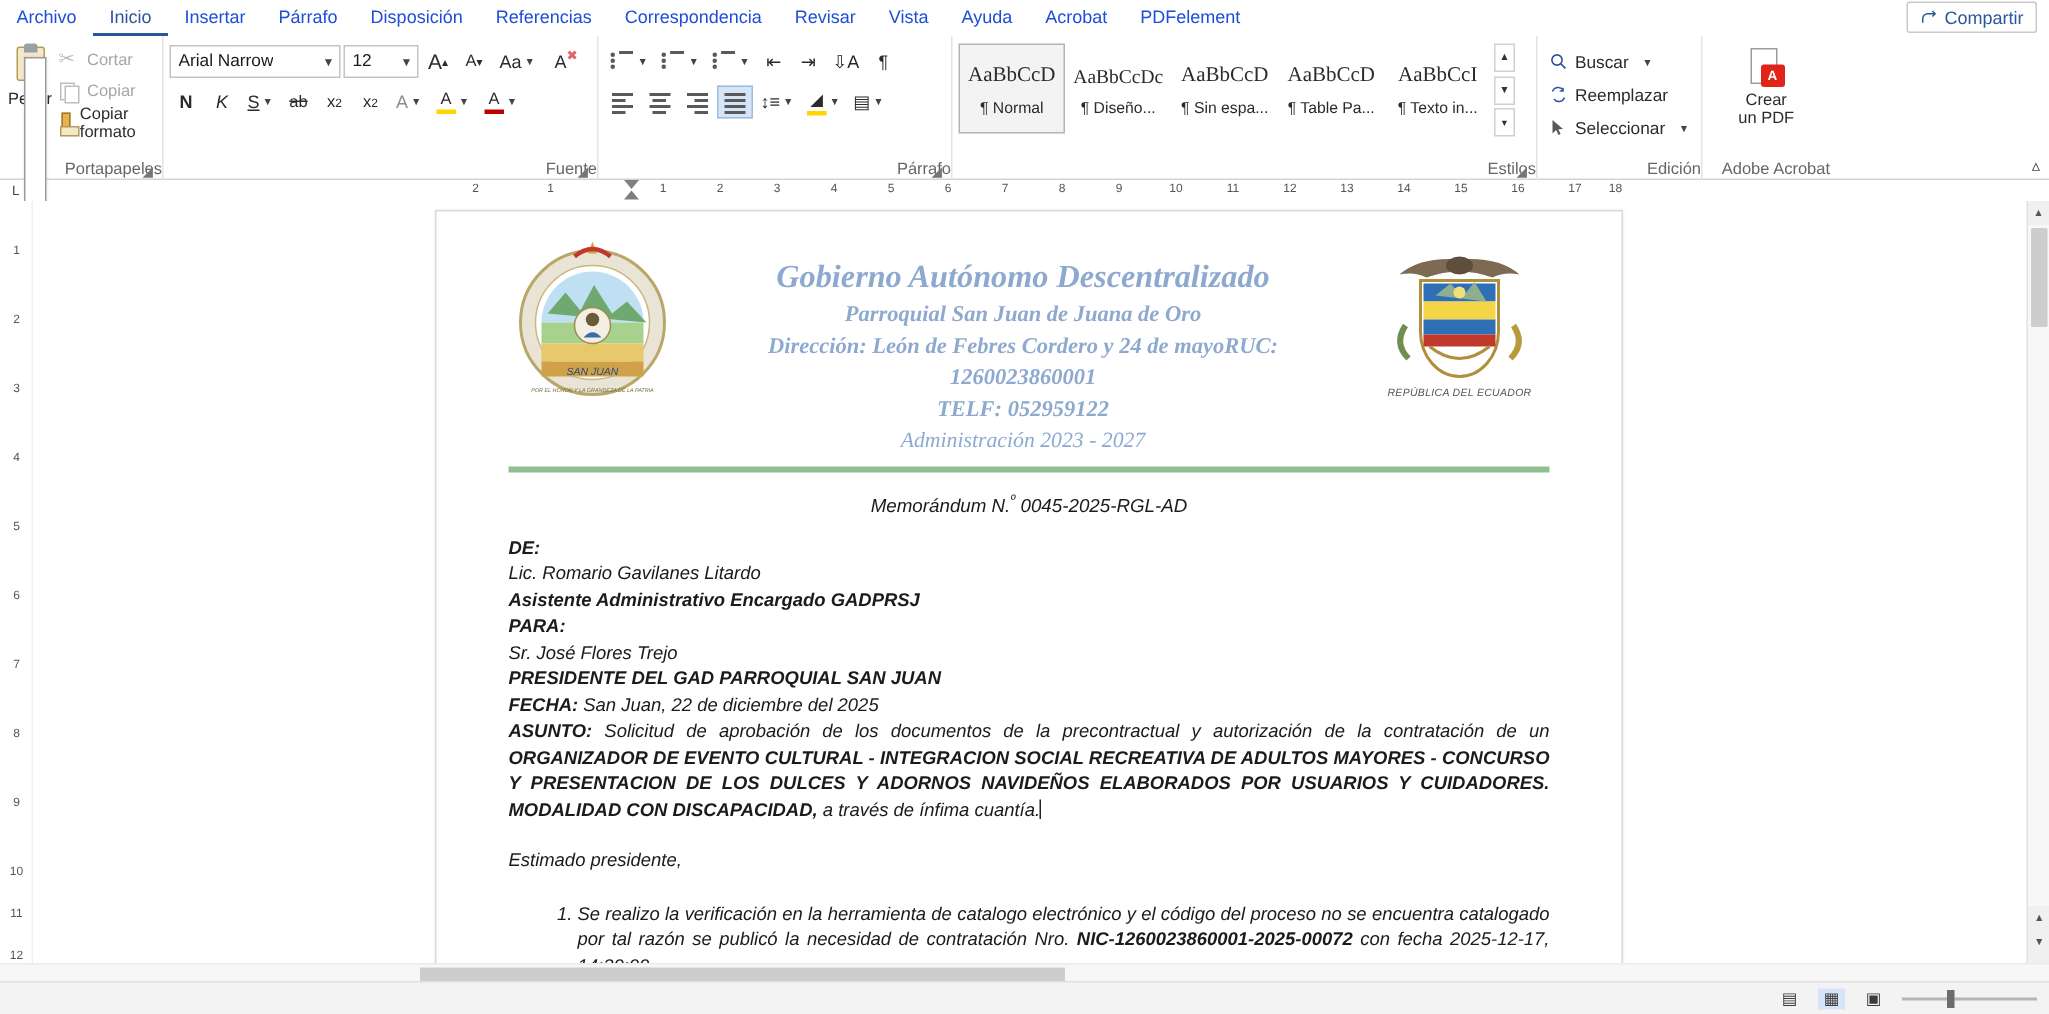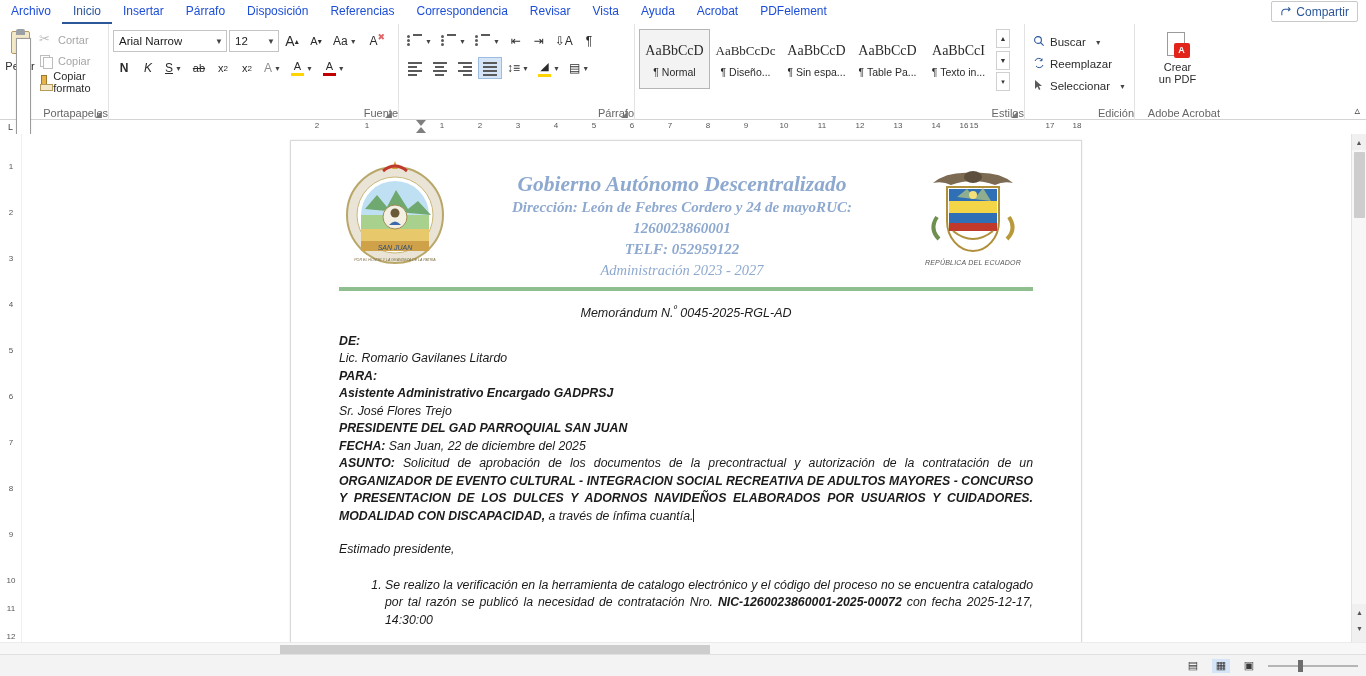--- a/index.html
+++ b/index.html
@@ -619,21 +619,21 @@
         <span class="mk" style="left:610px">6</span>
         <span class="mk" style="left:648px">7</span>
         <span class="mk" style="left:686px">8</span>
         <span class="mk" style="left:724px">9</span>
         <span class="mk" style="left:762px">10</span>
         <span class="mk" style="left:800px">11</span>
         <span class="mk" style="left:838px">12</span>
         <span class="mk" style="left:876px">13</span>
         <span class="mk" style="left:914px">14</span>
         <span class="mk" style="left:952px">15</span>
-        <span class="mk" style="left:942px">16</span>
+        <span class="mk" style="left:990px">16</span>
         <span class="mk" style="left:1028px">17</span>
         <span class="mk" style="left:1055px">18</span>
       </div>
       <div class="indent-tl"></div>
       <div class="indent-bl"></div>
     </div>
   </div>
 
   <div class="bodyrow">
 
@@ -671,20 +671,21 @@
                 <path d="M50 68 q6 -7 12 0 z" fill="#3d6aa8"></path>
                 <path d="M56 4 l3 8 l-6 0 z" fill="#d8a23a"></path>
                 <path d="M44 14 q12 -10 24 0" fill="none" stroke="#c0392b" stroke-width="3"></path>
                 <text x="56" y="93" font-size="7" fill="#2b4c7e" text-anchor="middle" font-family="Liberation Sans">SAN JUAN</text>
                 <text x="56" y="104" font-size="3.6" fill="#7a6a3a" text-anchor="middle" font-family="Liberation Sans">POR EL HONOR Y LA GRANDEZA DE LA PATRIA</text>
               </svg>
             </div>
 
             <div class="lh-text">
               <div class="lh-t1">Gobierno Autónomo Descentralizado</div>
+              <div class="lh-t2">Parroquial San Juan de Juana de Oro</div>
               <div class="lh-t3">Dirección: León de Febres Cordero y 24 de mayoRUC:</div>
               <div class="lh-t3">1260023860001</div>
               <div class="lh-t3">TELF: 052959122</div>
               <div class="lh-t4">Administración 2023 - 2027</div>
             </div>
 
             <div class="seal-right">
               <svg width="112" height="104" viewBox="0 0 112 104">
                 <path d="M16 26 q14 -12 40 -10 q26 -2 40 10 q-10 -2 -18 2 q-22 -8 -44 0 q-8 -4 -18 -2 z" fill="#7c6a52"></path>
                 <ellipse cx="56" cy="20" rx="9" ry="6" fill="#5d4f3c"></ellipse>
@@ -705,22 +706,22 @@
 
           <div class="greenbar"></div>
 
           <div class="doc-body">
             <div class="memo-title">
               <span>Memorándum N.</span><sup>º</sup><span> 0045-2025-RGL-AD</span>
             </div>
 
             <p class="ln b">DE:</p>
             <p class="ln">Lic. Romario Gavilanes Litardo</p>
+            <p class="ln b">Asistente Administrativo Encargado GADPRSJ</p>
             <p class="ln b">PARA:</p>
-            <p class="ln b">Asistente Administrativo Encargado GADPRSJ</p>
             <p class="ln">Sr. José Flores Trejo</p>
             <p class="ln b">PRESIDENTE DEL GAD PARROQUIAL SAN JUAN</p>
             <p class="ln"><span class="b">FECHA:</span><span> San Juan, 22 de diciembre del 2025</span></p>
             <p class="ln just">
               <span class="b">ASUNTO:</span><span> Solicitud de aprobación de los documentos de la precontractual y autorización de la contratación de un </span><span class="b">ORGANIZADOR DE EVENTO CULTURAL - INTEGRACION SOCIAL RECREATIVA DE ADULTOS MAYORES - CONCURSO Y PRESENTACION DE LOS DULCES Y ADORNOS NAVIDEÑOS ELABORADOS POR USUARIOS Y CUIDADORES. MODALIDAD CON DISCAPACIDAD,</span><span> a través de ínfima cuantía.</span><span class="caret-bar"></span>
             </p>
 
             <div class="p-gap"></div>
             <p class="ln">Estimado presidente,</p>
             <div class="p-gap"></div>

